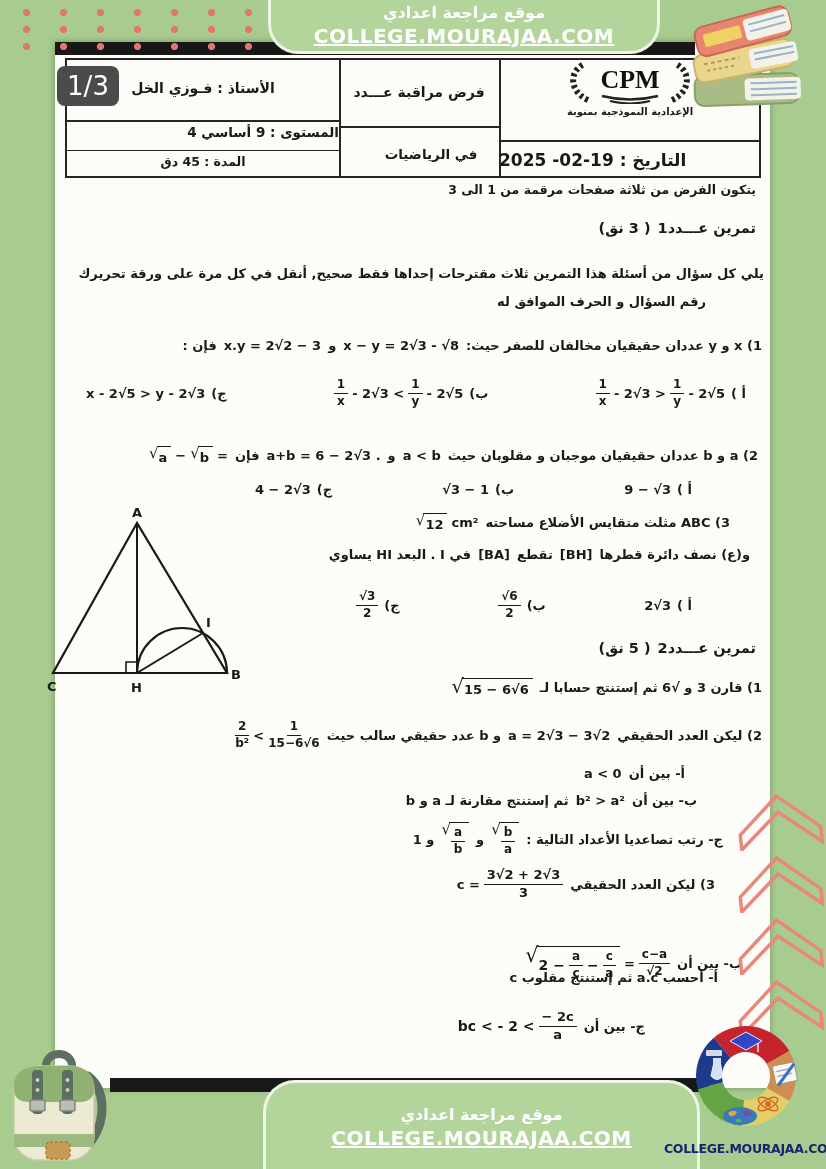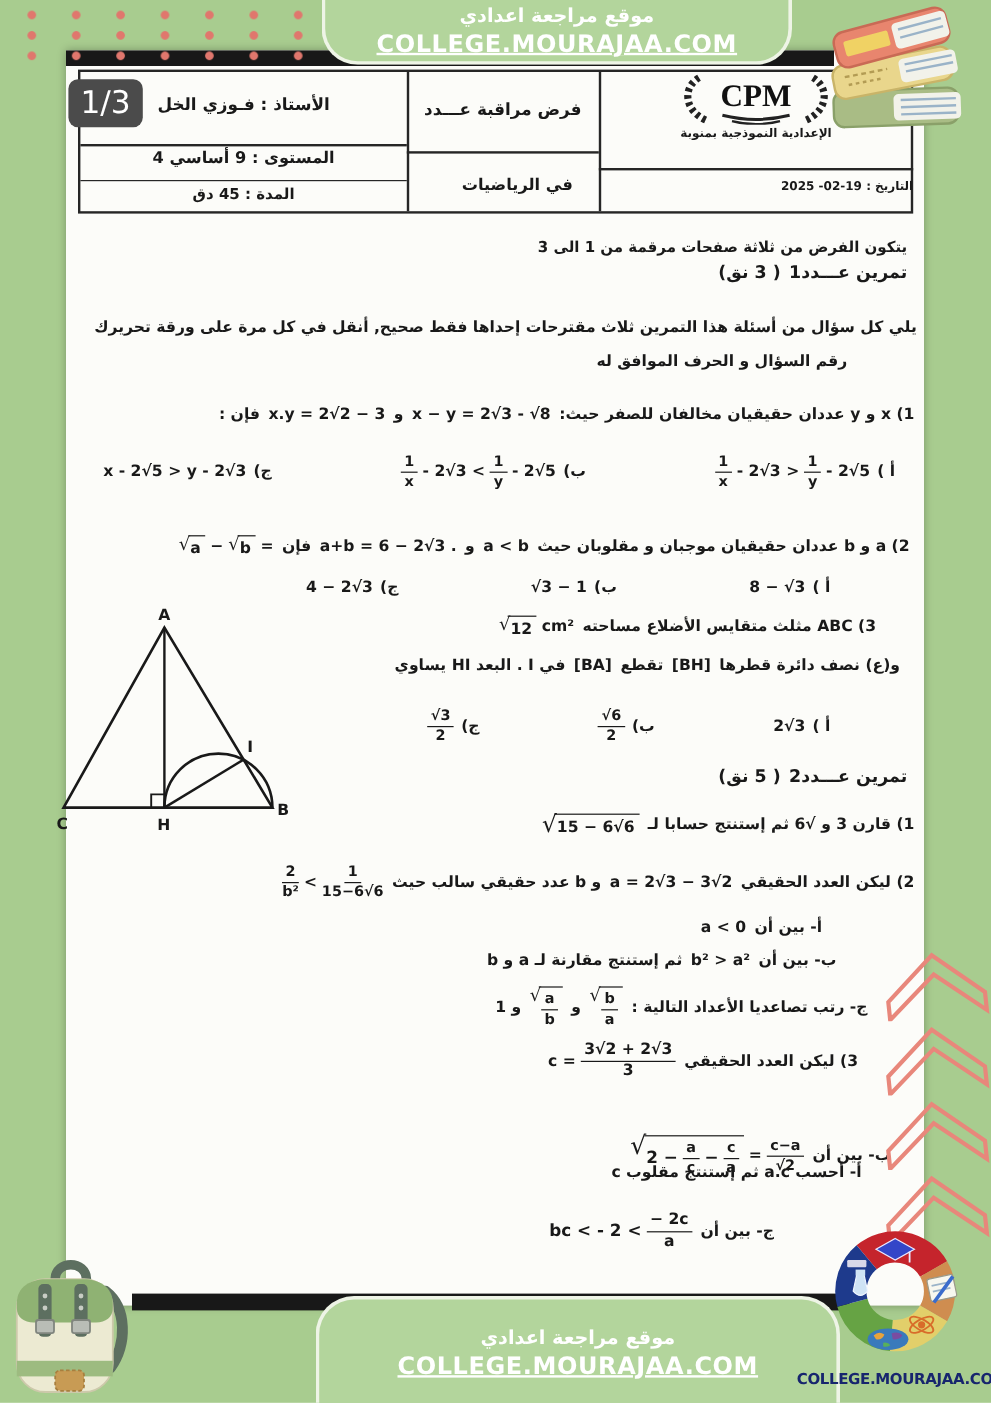--- a/index.html
+++ b/index.html
@@ -90,40 +90,40 @@
 
 <div class="abs exam-table">
   <div class="vline" style="left:272px;top:0;height:116px"></div>
   <div class="vline" style="left:432px;top:0;height:116px"></div>
   <div class="hline" style="left:0;top:60px;width:272px"></div>
   <div class="hline" style="left:0;top:90px;width:272px;border-top-width:1.5px"></div>
   <div class="hline" style="left:272px;top:66px;width:160px"></div>
   <div class="hline" style="left:432px;top:80px;width:262px"></div>
 
   <div class="cell" style="left:6px;top:20px;width:260px;text-align:center;font-size:14px">الأستاذ :   فـوزي الخل</div>
-  <div class="cell" style="left:0;top:64px;width:272px;text-align:center;font-size:13.5px">المستوى : 9 أساسي 4</div>
+  <div class="cell" style="left:0;top:64px;width:272px;text-align:right;font-size:13.5px">المستوى : 9 أساسي 4</div>
   <div class="cell" style="left:0;top:94px;width:272px;text-align:center;font-size:12.5px">المدة : 45 دق</div>
 
   <div class="cell u" style="left:272px;top:24px;width:160px;text-align:center;font-size:14px">فرض مراقبة عـــدد</div>
   <div class="cell u" style="left:272px;top:86px;width:184px;text-align:center;font-size:13.5px">في الرياضيات</div>
 
   <div class="cell" style="left:432px;top:0;width:262px;text-align:center">
     <svg width="160" height="44" viewBox="0 0 160 44" style="display:block;margin:0 auto">
       <path d="M38,40 C20,32 18,12 34,4" fill="none" stroke="#222" stroke-width="6" stroke-dasharray="3 3"></path>
       <path d="M122,40 C140,32 142,12 126,4" fill="none" stroke="#222" stroke-width="6" stroke-dasharray="3 3"></path>
       <text x="80" y="28" text-anchor="middle" font-size="26" font-weight="bold" font-family="Liberation Serif, serif" fill="#111">CPM</text>
       <path d="M52,36 Q80,43 108,36" fill="none" stroke="#222" stroke-width="2.5"></path>
       <path d="M60,41 Q80,46 100,41" fill="none" stroke="#222" stroke-width="2"></path>
     </svg>
     <div style="font-size:10px;margin-top:2px">الإعدادية النموذجية  بمنوبة</div>
   </div>
-  <div class="cell" style="left:432px;top:90px;width:262px;text-align:right;font-size:10px">التاريخ : 19-02- 2025</div>
-</div>
-
-<div class="line u" style="top:198px;right:70px;font-size:12.5px">
+  <div class="cell" style="left:432px;top:90px;width:262px;text-align:left;font-size:17px">التاريخ : 19-02- 2025</div>
+</div>
+
+<div class="line u" style="top:182px;right:70px;font-size:12.5px">
   <span>يتكون الفرض من ثلاثة صفحات مرقمة من 1 الى 3</span>
 </div>
 
 <div class="line" style="top:220px;right:70px;font-size:14.5px">
   <span class="u">تمرين عـــدد1</span>
   <span>( 3 نق)</span>
 </div>
 
 <div class="line" style="top:266px;right:62px">
   <span>يلي كل سؤال من أسئلة هذا التمرين ثلاث مقترحات إحداها فقط صحيح, أنقل في كل مرة على ورقة تحريرك</span>
@@ -193,21 +193,21 @@
         <span class="rs">√</span>
         <span class="rb">b</span>
       </span>
     <span>=</span>
   </span>
 </div>
 
 <div class="line" style="top:482px;left:255px;width:437px;justify-content:space-between">
   <span class="opt">
     <span>أ )</span>
-      <span class="math">8 − √3</span>
+      <span class="math">9 − √3</span>
   </span>
   <span class="opt">
     <span>ب)</span>
       <span class="math">√3 − 1</span>
   </span>
   <span class="opt">
     <span>ج)</span>
       <span class="math">4 − 2√3</span>
   </span>
 </div>

